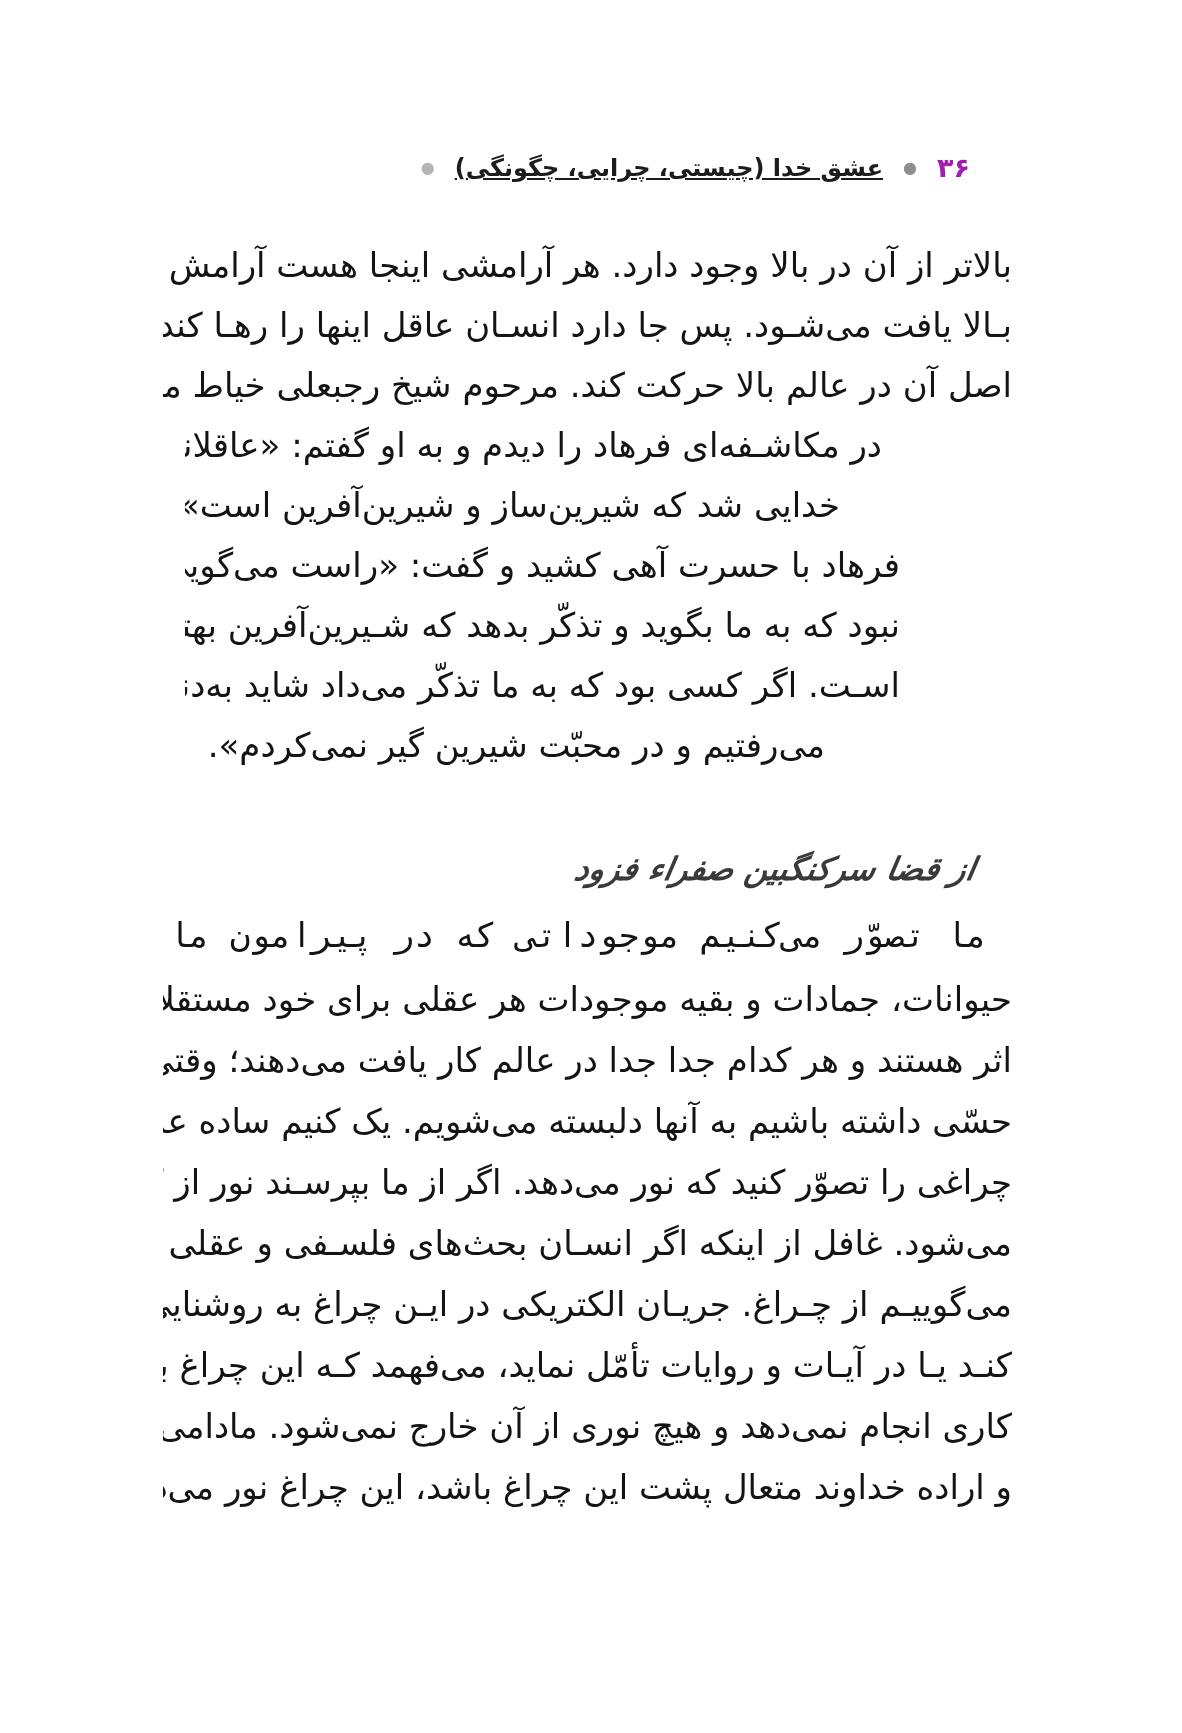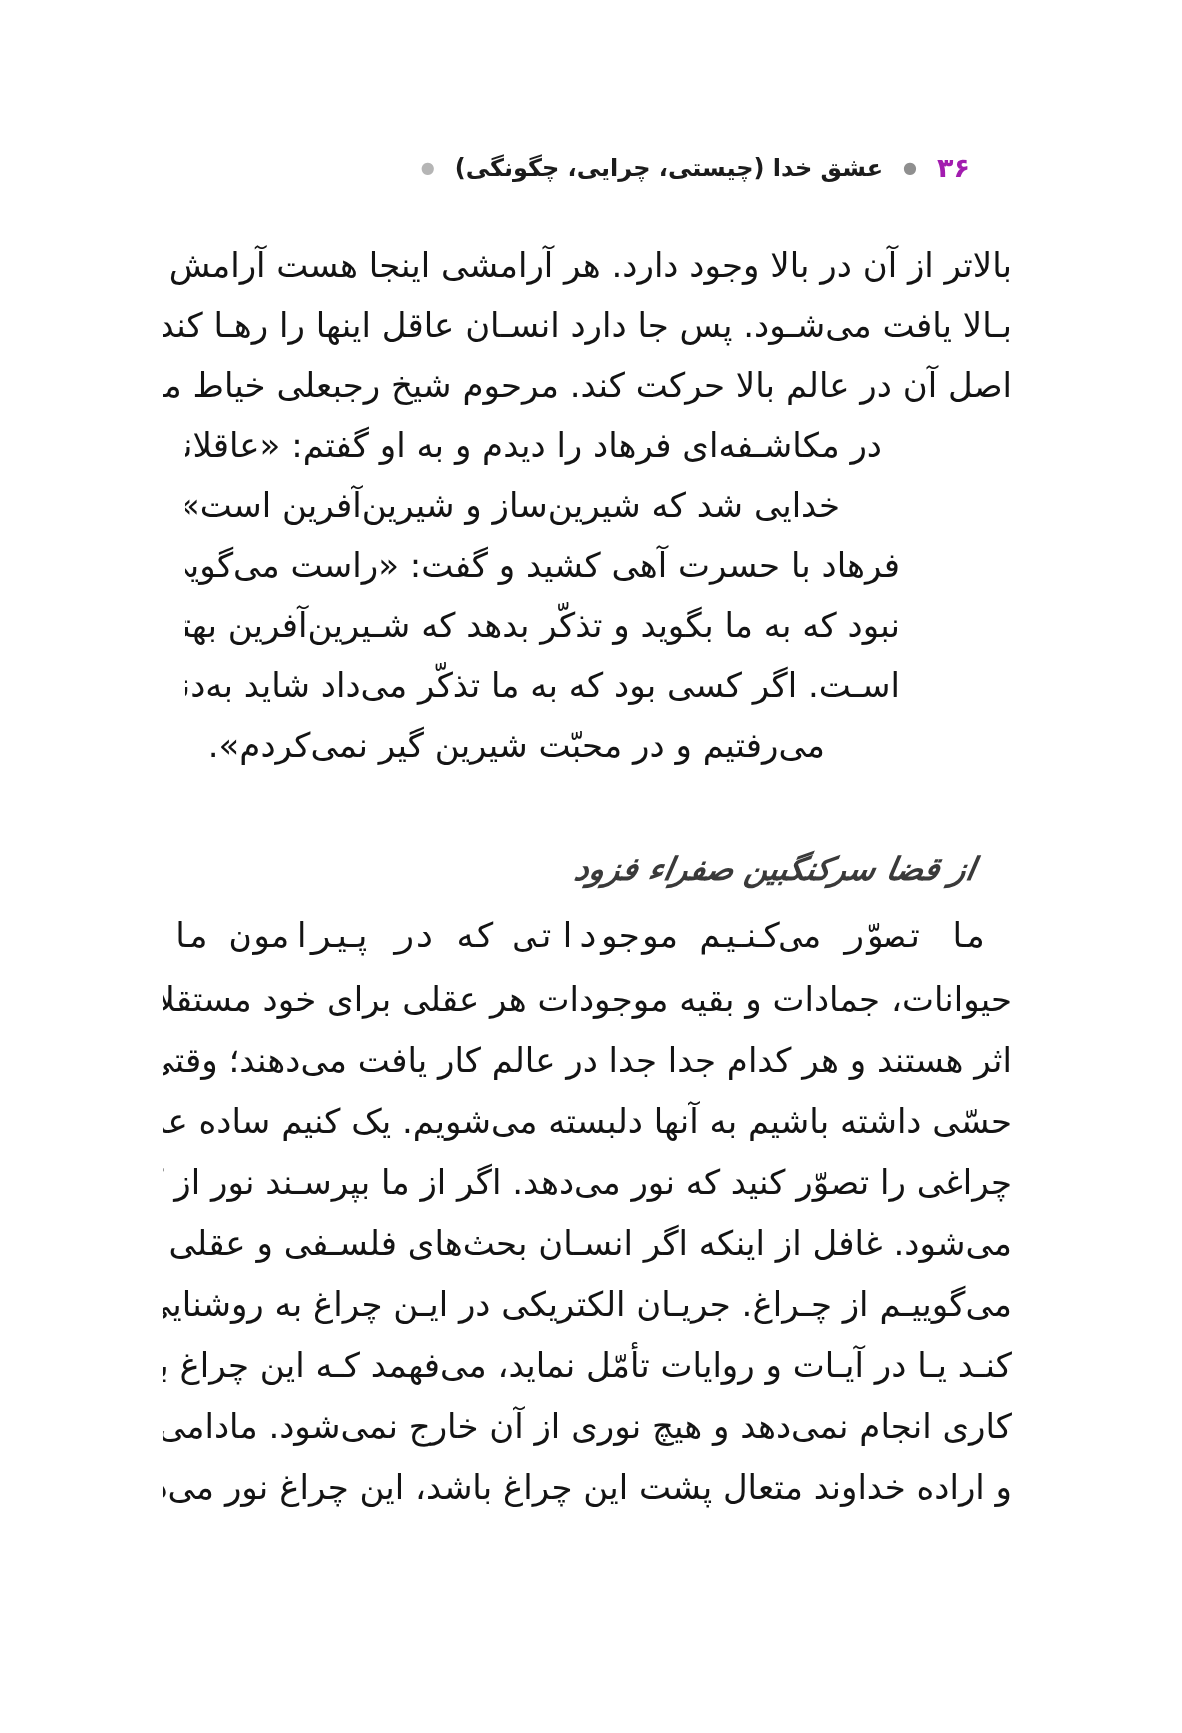--- a/index.html
+++ b/index.html
@@ -35,20 +35,21 @@
     line-height:44px;
     color:#8f8f8f;
   }
   .bullet.outer{color:#b5b5b5;}
   .head-title{
     font-size:24px;
     font-weight:bold;
     color:#1c1c1c;
     line-height:44px;
     white-space:nowrap;
+    text-decoration:underline;
   }
   
   .text{
     position:absolute;
     top:235px;
     left:163px;
     right:170px;
   }
   .ln{
     margin:0;

